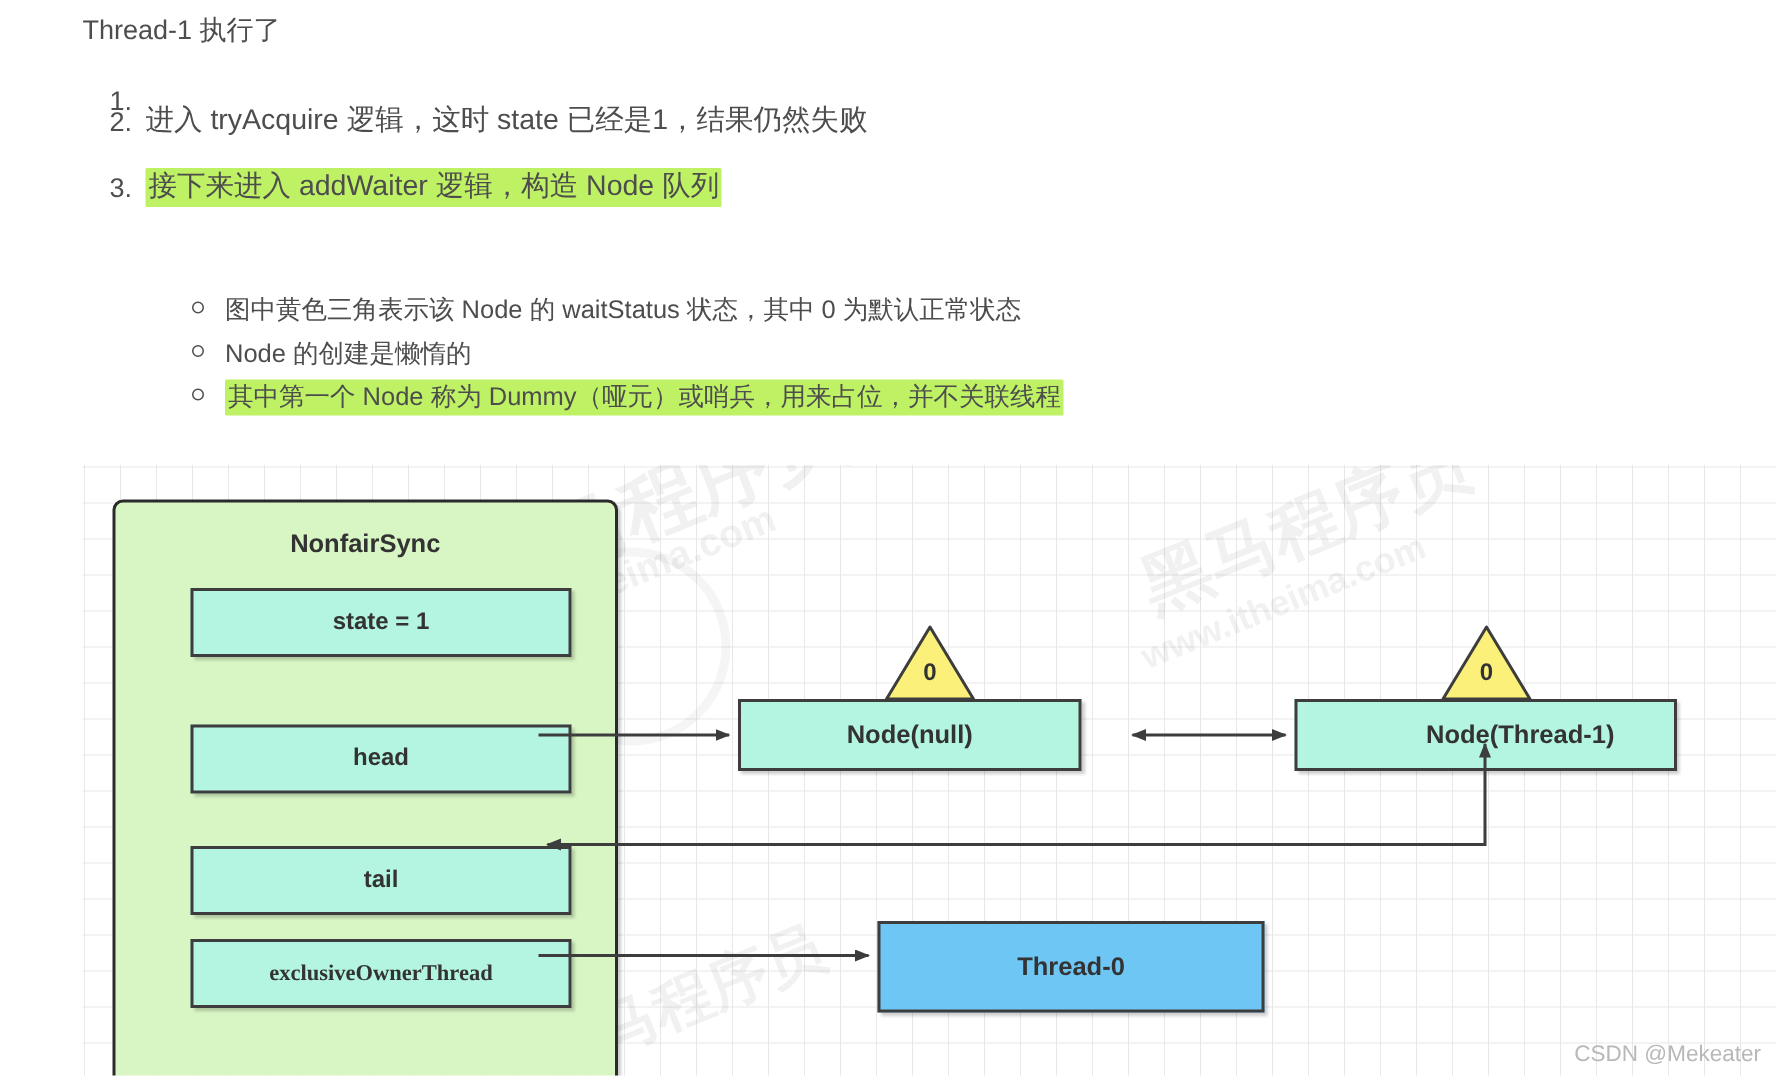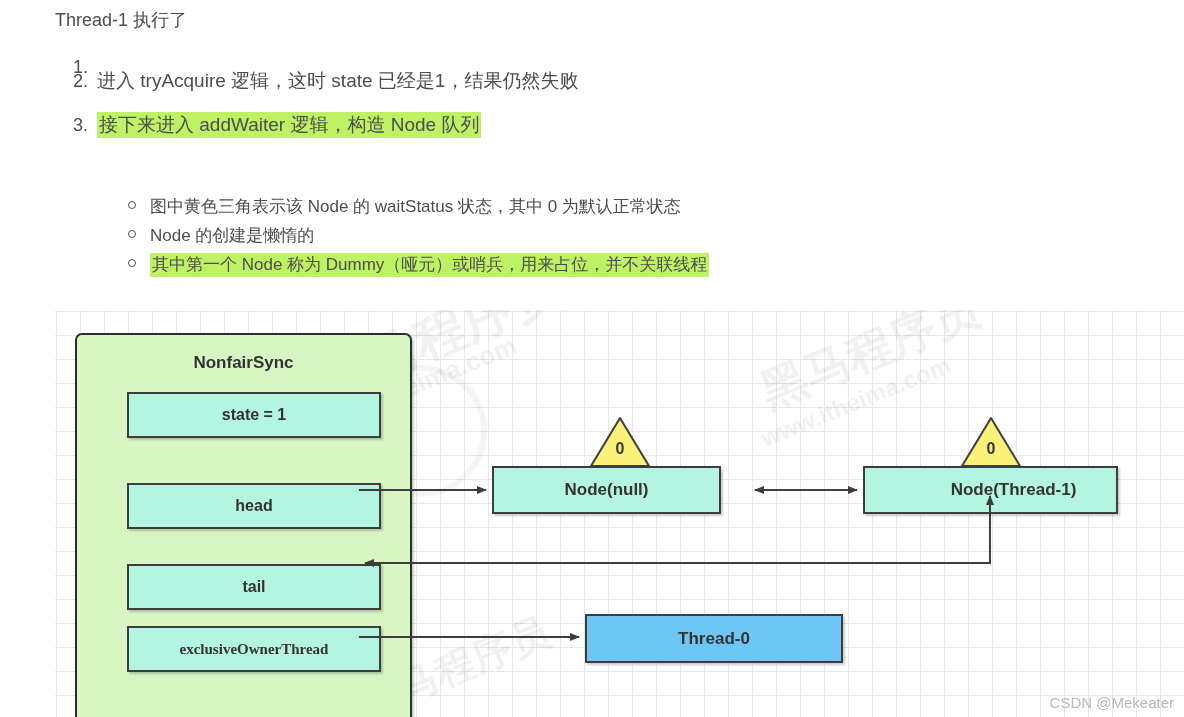--- a/index.html
+++ b/index.html
@@ -181,21 +181,21 @@
     color: #333333;
   }
   .node-null   { left: 437px; top: 156px; width: 229px; }
   .node-thread { left: 808px; top: 156px; width: 255px; padding-left: 46px; }
 
   .thread0-box {
     position: absolute;
     left: 530px;
     top: 304px;
     width: 258px;
-    height: 49px;
+    height: 61px;
     background: #6ec6f5;
     border: 2px solid #3d3d3d;
     box-sizing: border-box;
     box-shadow: 2px 2px 2px rgba(0,0,0,0.20);
     display: flex;
     align-items: center;
     justify-content: center;
     font-size: 17px;
     font-weight: bold;
     color: #333333;

